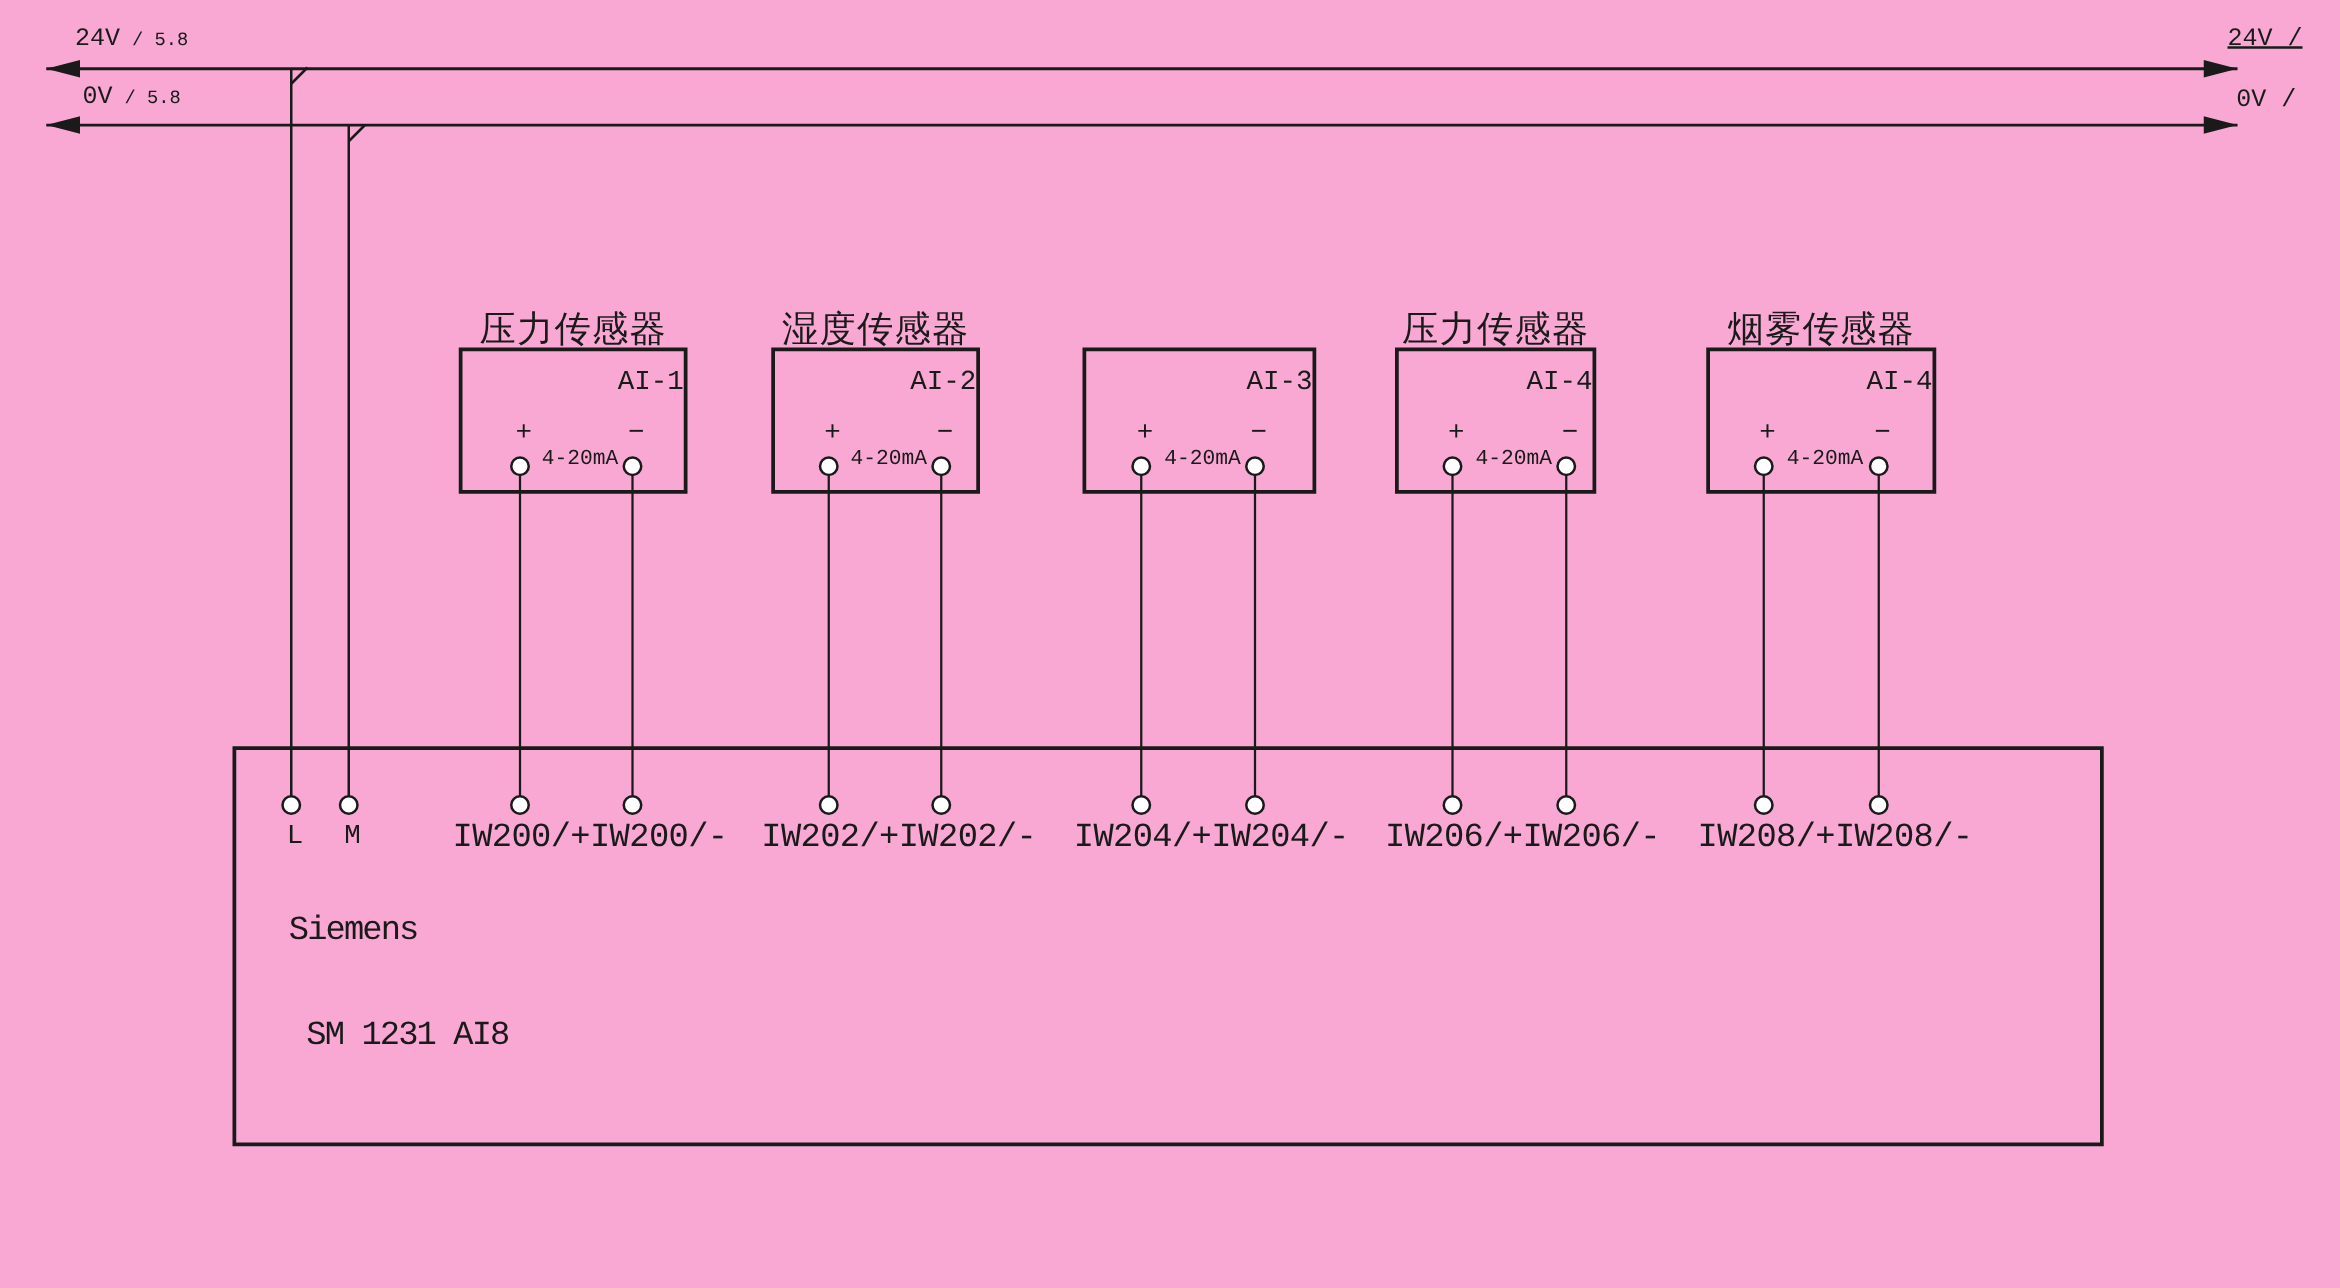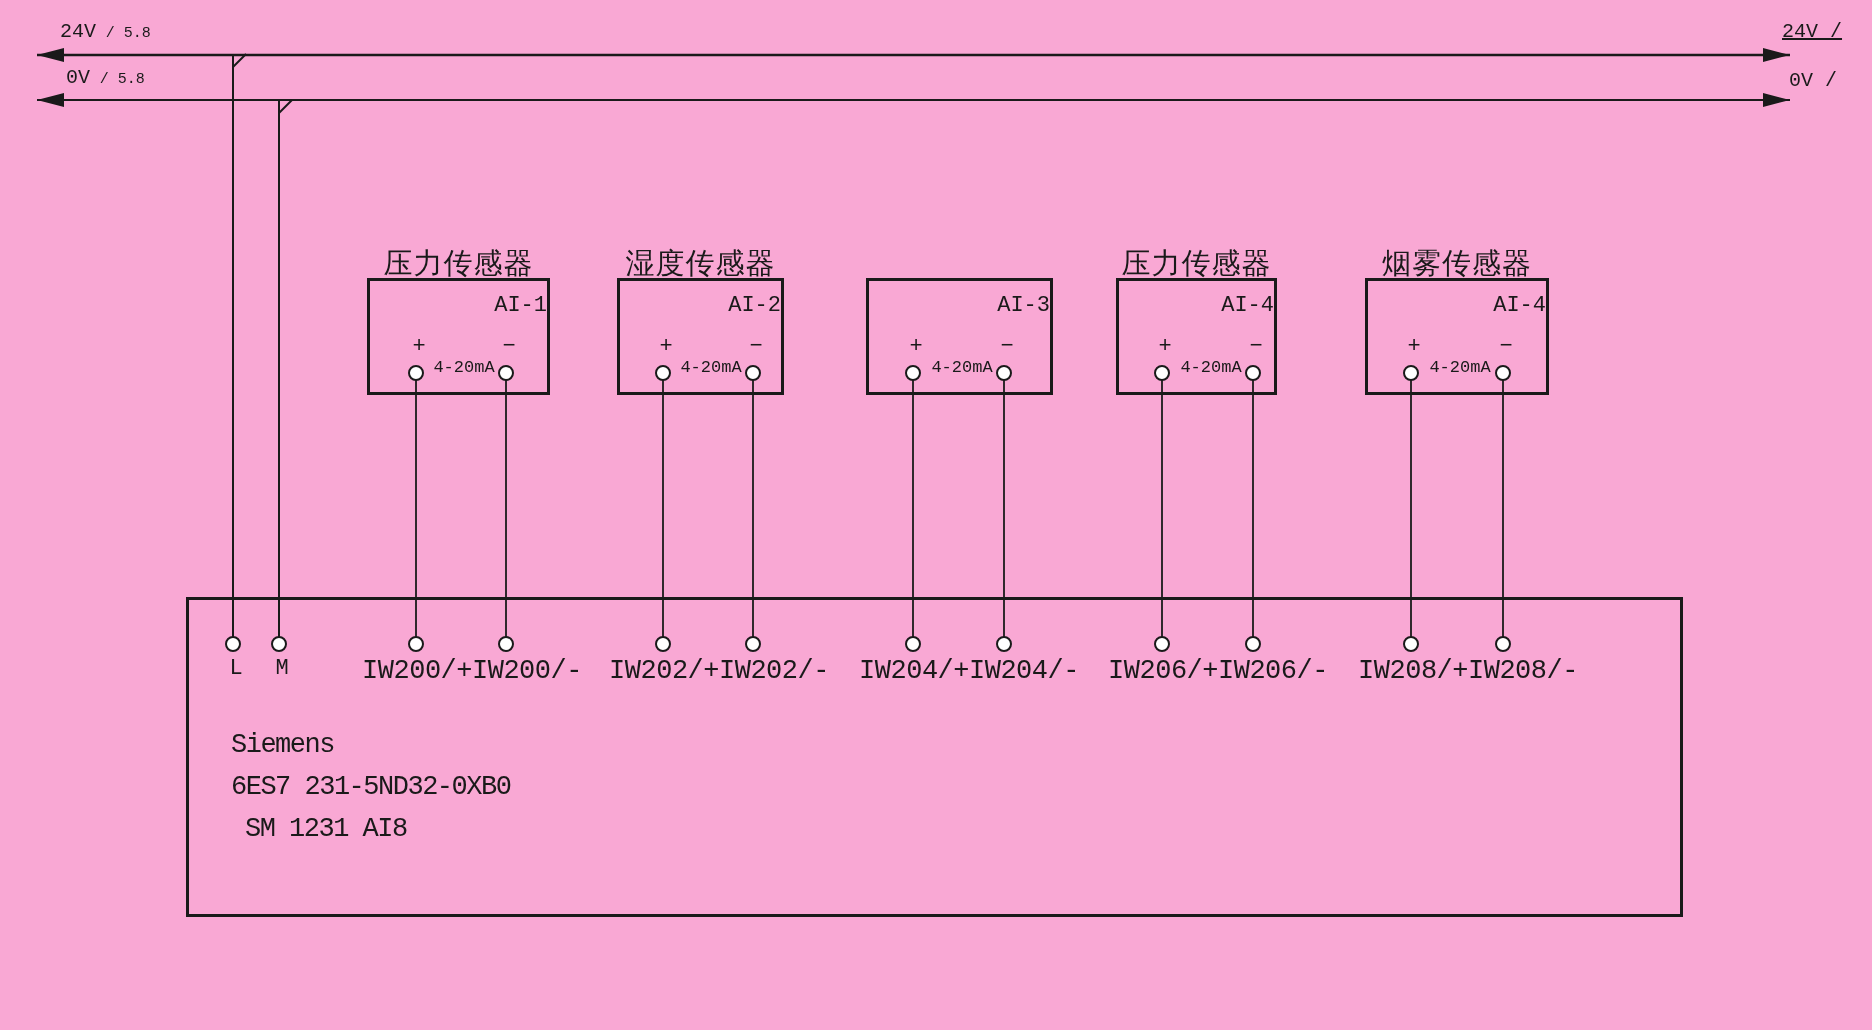--- a/index.html
+++ b/index.html
@@ -146,17 +146,16 @@
     <div class="plc-term-lab" style="left:47px;">L</div>
     <div class="plc-term-lab" style="left:93px;">M</div>
 
     <div class="iw-lab" style="left:283px;">IW200/+IW200/-</div>
     <div class="iw-lab" style="left:530px;">IW202/+IW202/-</div>
     <div class="iw-lab" style="left:780px;">IW204/+IW204/-</div>
     <div class="iw-lab" style="left:1029px;">IW206/+IW206/-</div>
     <div class="iw-lab" style="left:1279px;">IW208/+IW208/-</div>
 
     <div class="plc-txt plc-brand">Siemens</div>
-    <div class="plc-txt plc-part">6ES7 231-5ND32-0XB0</div>
     <div class="plc-txt plc-module">SM 1231 AI8</div>
   </div>
 
 </div>
 
 </body></html>

